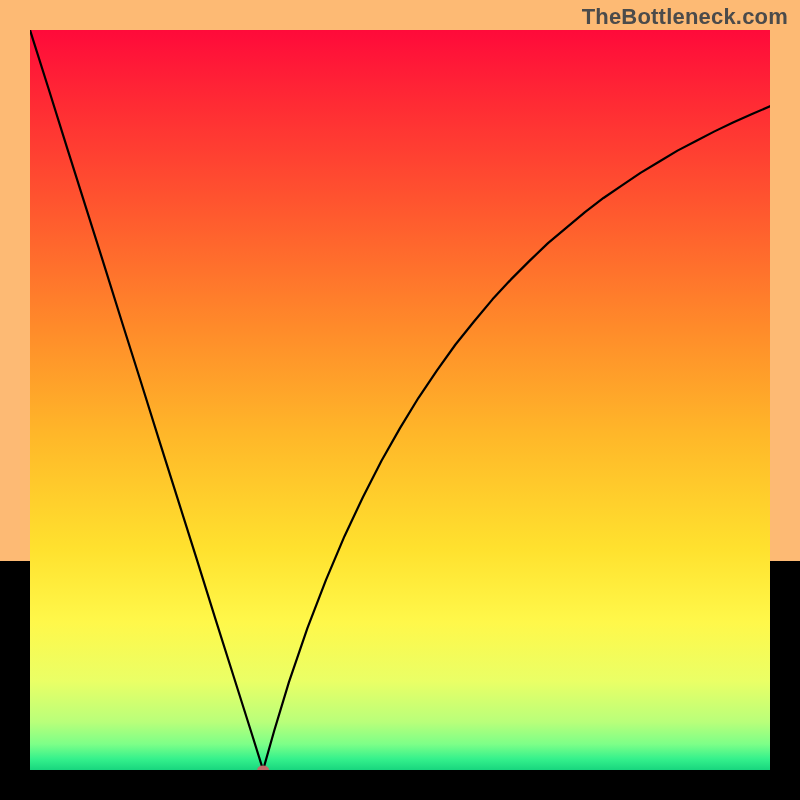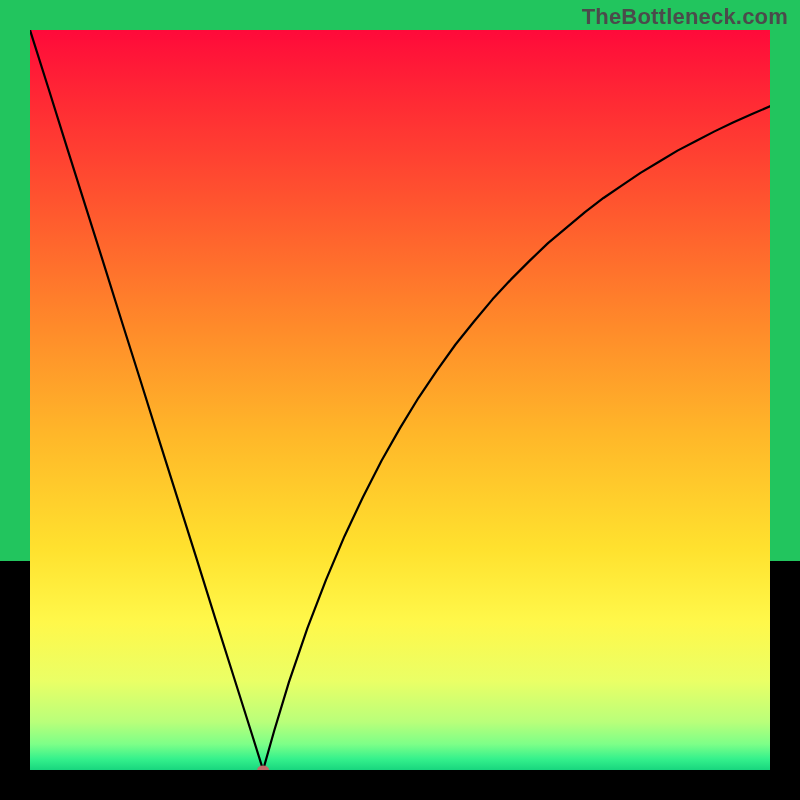--- a/index.html
+++ b/index.html
@@ -7,21 +7,21 @@
     padding: 0;
     width: 800px;
     height: 800px;
     background: #000;
     overflow: hidden;
   }
   .stage {
     position: relative;
     width: 800px;
     height: 561px;
-    background: #22c55e;
+    background: #fdba74;
   }
   .watermark {
     position: absolute;
     top: 4px;
     right: 12px;
     font-family: Arial, Helvetica, sans-serif;
     font-size: 22px;
     font-weight: 600;
     color: #4b4b4b;
     letter-spacing: 0.2px;

